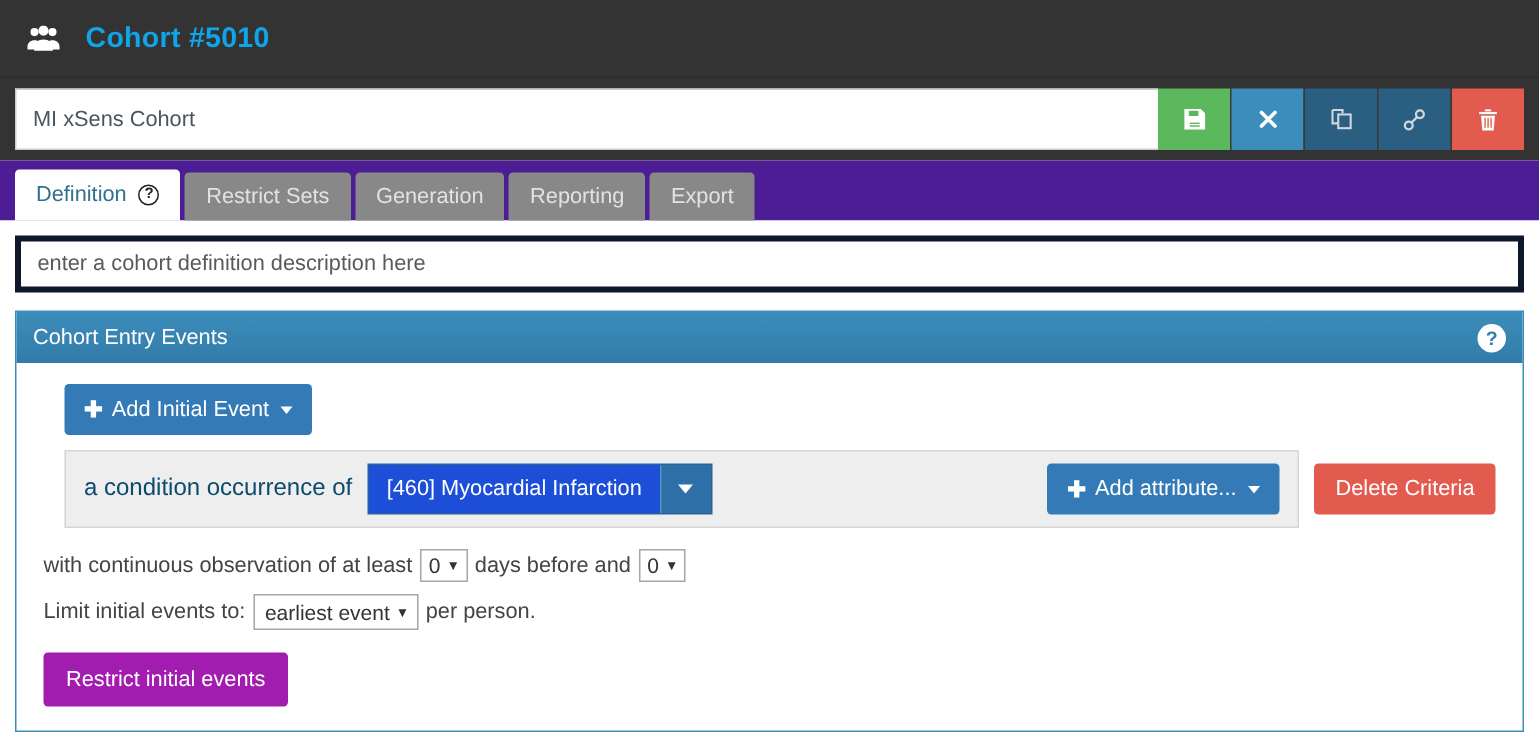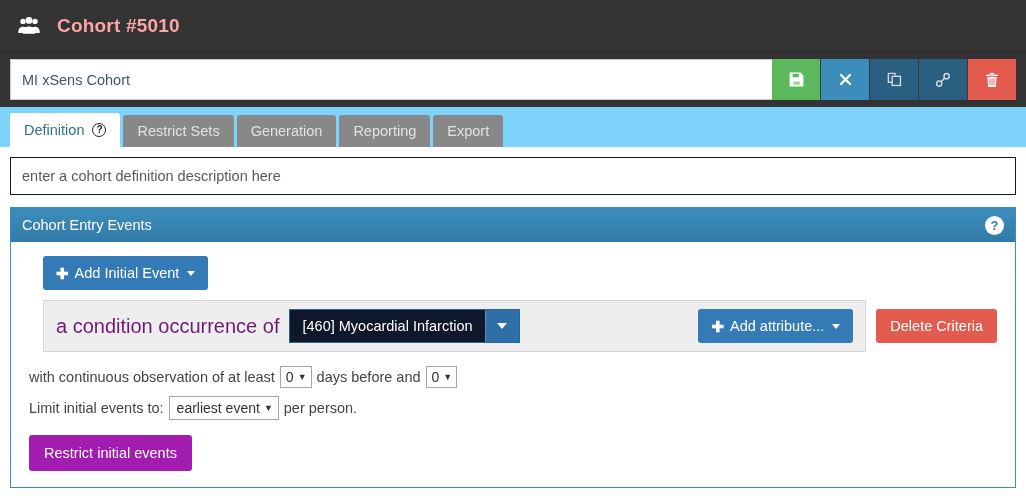--- a/index.html
+++ b/index.html
@@ -21,21 +21,21 @@
   }
   .app-header .group-icon {
     color: #ffffff;
     font-size: 19px;
     line-height: 1;
     margin-right: 17px;
     display: flex;
     align-items: center;
   }
   .app-header .title {
-    color: #fca5a5;
+    color: #0ea5e9;
     font-size: 19px;
     font-weight: bold;
     letter-spacing: .2px;
   }
 
   
   .name-bar {
     height: 55px;
     background: #333333;
     display: flex;
@@ -69,21 +69,21 @@
   .tb-btn svg { display: block; }
   .tb-save   { background: #5cb85c; }
   .tb-close  { background: #3c8dbc; }
   .tb-copy   { background: #2b5f82; }
   .tb-link   { background: #2b5f82; }
   .tb-delete { background: #e35b4f; }
   .tb-sep { width: 1px; background: #3a3a3a; }
 
   
   .tabs-wrap {
-    background: #7dd3fc;
+    background: #4c1d95;
     padding: 0 10px;
     height: 40px;
     display: flex;
     align-items: flex-end;
   }
   .tab {
     height: 32px;
     padding: 0 14px;
     margin-right: 3px;
     display: flex;
@@ -116,21 +116,21 @@
   }
 
   
   .body-area {
     background: #ffffff;
     padding: 10px 10px 0 10px;
   }
   .desc-input {
     width: 100%;
     height: 38px;
-    border: 1px solid #0f172a;
+    border: 4px solid #0f172a;
     padding: 0 11px;
     font-size: 14.5px;
     font-family: "Liberation Sans", sans-serif;
     color: #555555;
     outline: none;
     background: #ffffff;
   }
   .desc-input::placeholder { color: #5a5a5a; opacity: 1; }
 
   
@@ -208,28 +208,28 @@
     flex: 1;
     background: #eeeeee;
     border: 1px solid #d6d6d6;
     display: flex;
     align-items: center;
     justify-content: space-between;
     padding: 8px 12px;
     min-height: 50px;
   }
   .criteria-left { display: flex; align-items: center; gap: 10px; }
-  .criteria-left .txt { font-size: 20px; color: #701a75; }
+  .criteria-left .txt { font-size: 16px; color: #0c4a6e; }
   .concept-select {
     display: flex;
     align-items: stretch;
     border: 1px solid #2a6496;
   }
   .concept-value {
-    background: #0f172a;
+    background: #1d4ed8;
     color: #ffffff;
     font-size: 14.5px;
     padding: 8px 12px;
     display: flex;
     align-items: center;
   }
   .concept-arrow {
     background: #2f6fa8;
     border-left: 1px solid #5a8fc0;
     width: 34px;

